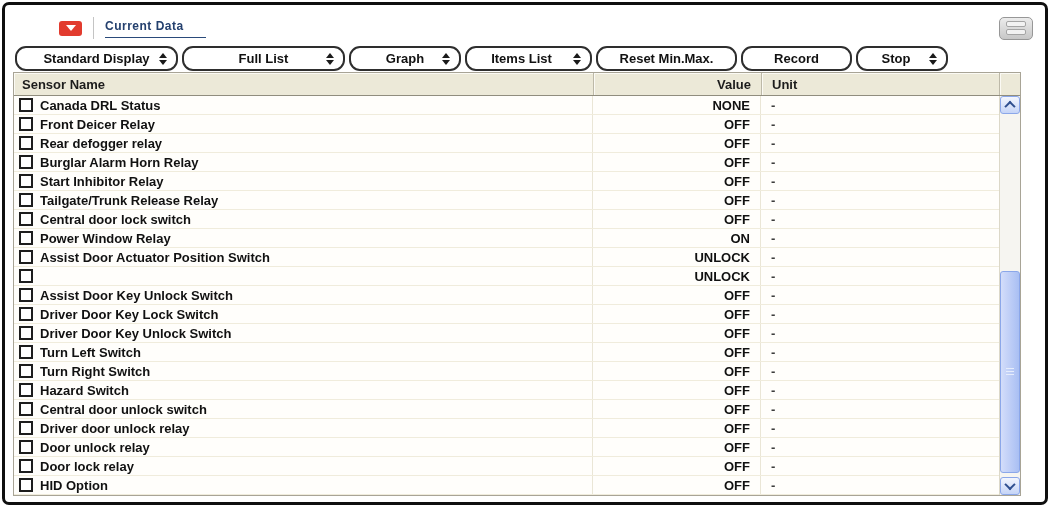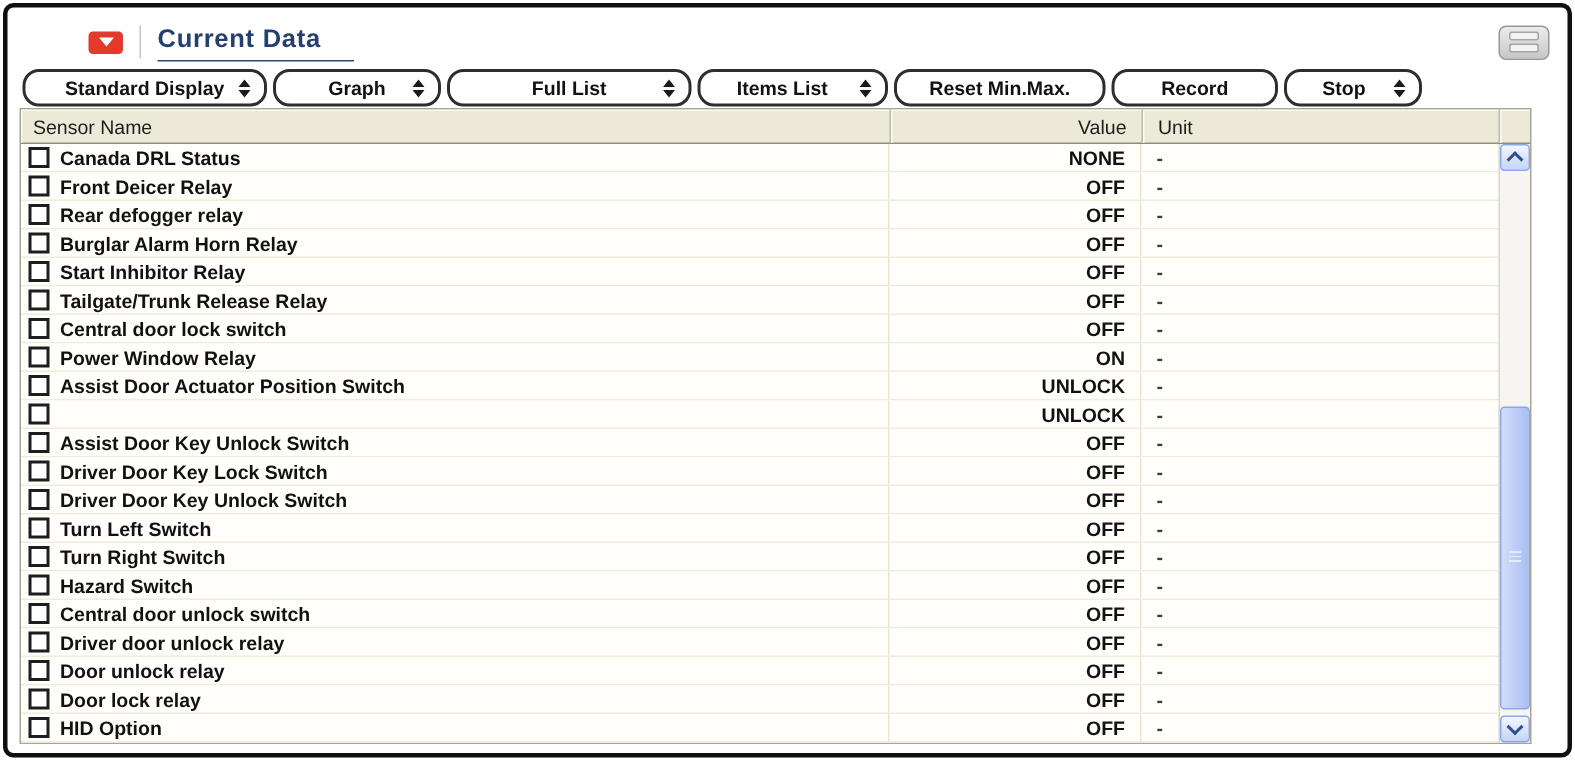--- a/index.html
+++ b/index.html
@@ -4,37 +4,37 @@
 <style>
   html,body{margin:0;padding:0;width:1050px;height:507px;background:#fff;
     font-family:"Liberation Sans",sans-serif;-webkit-font-smoothing:antialiased;}
   .window{position:absolute;inset:2px;border:3px solid #0f0f0f;border-radius:7px;background:#fff;overflow:hidden;}
 
   
   .tophdr{position:absolute;left:12px;right:12px;top:8px;height:30px;display:flex;align-items:center;}
   .appbadge{width:23px;height:15px;background:#e23b2e;border-radius:3px;display:flex;align-items:center;justify-content:center;margin-left:42px;cursor:pointer;}
   .appbadge .tri{width:0;height:0;border-left:5px solid transparent;border-right:5px solid transparent;border-top:6px solid #fff;}
   .hdrdivider{width:1px;height:22px;background:#c4c4c4;margin:0 11px;}
-  .pagetitle{font-size:17px;font-weight:bold;color:#24406e;letter-spacing:.5px;border-bottom:1px solid #2a4a7a;padding:0 22px 4px 0;}
+  .pagetitle{font-size:12px;font-weight:bold;color:#24406e;letter-spacing:.5px;border-bottom:1px solid #2a4a7a;padding:0 22px 4px 0;}
   .printerbtn{margin-left:auto;width:32px;height:21px;border:1px solid #979797;border-radius:5px;
     background:linear-gradient(#ececec,#c7c7c7);display:flex;flex-direction:column;align-items:center;justify-content:center;gap:2px;cursor:pointer;}
   .printerbtn .slot{width:18px;height:4px;background:#f2f2f2;border:1px solid #a5a5a5;border-radius:2px;}
 
   
   .toolbar{position:absolute;left:10px;top:41px;height:25px;display:flex;gap:4px;border-radius:11px;}
   .tbtn{position:relative;height:25px;border:2px solid #2e2e2e;border-radius:11px;background:#fff;
     display:flex;align-items:center;justify-content:center;font-family:"Liberation Sans",sans-serif;
     font-size:13px;font-weight:bold;color:#111;padding:0 10px;box-sizing:border-box;cursor:pointer;}
   .tbtn .spin{position:absolute;right:9px;top:50%;transform:translateY(-50%);display:flex;flex-direction:column;align-items:center;}
   .tbtn .spin .up{width:0;height:0;border-left:4px solid transparent;border-right:4px solid transparent;border-bottom:5px solid #1a1a1a;margin-bottom:2px;}
   .tbtn .spin .dn{width:0;height:0;border-left:4px solid transparent;border-right:4px solid transparent;border-top:5px solid #1a1a1a;}
 
   
   .table{position:absolute;left:8px;right:24px;top:67px;border:1px solid #a8a496;display:flex;flex-direction:column;background:#fffefb;}
-  .thead{display:flex;height:22px;background:#ece9d8;border-bottom:1px solid #908d7e;font-size:13px;font-weight:normal;color:#1c1c1c;}
+  .thead{display:flex;height:22px;background:#ece9d8;border-bottom:1px solid #908d7e;font-size:13px;font-weight:bold;color:#1c1c1c;}
   .thead .hc{display:flex;align-items:center;box-sizing:border-box;border-right:1px solid #bdb9a8;box-shadow:inset 1px 1px 0 #fbfaf4;}
   .hname{flex:1;padding-left:8px;}
   .hvalue{width:168px;justify-content:flex-end;padding-right:10px;text-align:right;}
   .hunit{width:238px;padding-left:10px;}
   .hscroll{width:20px;border-right:none !important;}
 
   .tmain{display:flex;}
   .rows{flex:1;display:flex;flex-direction:column;}
   .trow{height:19px;display:flex;align-items:center;border-bottom:1px solid #f0ecdc;font-size:13px;font-weight:bold;color:#111;box-sizing:border-box;background:#fffefb;}
   .cell{display:flex;align-items:center;height:100%;box-sizing:border-box;}
@@ -74,29 +74,29 @@
   </div>
 
   <div class="toolbar">
     <button class="tbtn" style="width:163px">
       <span>Standard Display</span>
       <span class="spin">
           <i class="up"></i>
           <i class="dn"></i>
         </span>
     </button>
+    <button class="tbtn" style="width:163px">
+      <span>Full List</span>
+      <span class="spin">
+          <i class="up"></i>
+          <i class="dn"></i>
+        </span>
+    </button>
     <button class="tbtn" style="width:112px">
       <span>Graph</span>
-      <span class="spin">
-          <i class="up"></i>
-          <i class="dn"></i>
-        </span>
-    </button>
-    <button class="tbtn" style="width:163px">
-      <span>Full List</span>
       <span class="spin">
           <i class="up"></i>
           <i class="dn"></i>
         </span>
     </button>
     <button class="tbtn" style="width:127px;padding-right:24px">
       <span>Items List</span>
       <span class="spin">
           <i class="up"></i>
           <i class="dn"></i>

